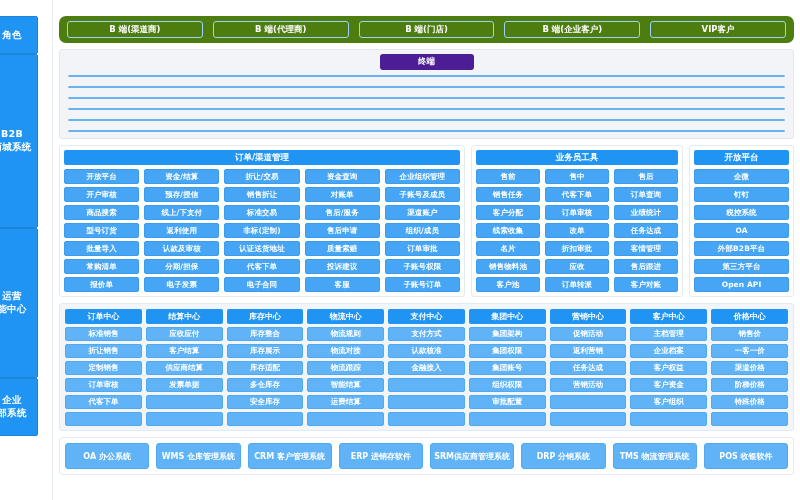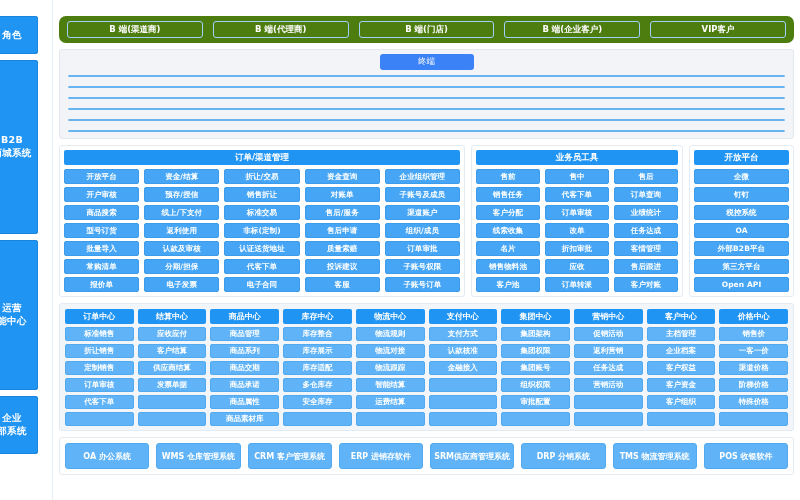--- a/index.html
+++ b/index.html
@@ -9,21 +9,21 @@
     font-family: "DejaVu Sans", "Liberation Sans", sans-serif;
     overflow: hidden;
   }
   .page { position: relative; width: 800px; height: 500px; display: flex; }
 
   
   .rail {
     width: 52px; flex: 0 0 52px;
     padding: 16px 0 8px 0;
     display: flex; flex-direction: column;
-    gap: 6px;
+    gap: 0;
   }
   .rail-cell {
     background: #2094f3;
     color: #ffffff;
     border: 1px solid #1b85dd;
     border-radius: 2px;
     margin-left: -14px;
     width: 52px;
     display: flex; align-items: center; justify-content: center;
     text-align: center;
@@ -63,22 +63,22 @@
 
   
   .band-light {
     background: #f2f4f7;
     border: 1px solid #e3e8ee;
     border-radius: 3px;
     padding: 4px 8px 6px 8px;
   }
   .terminal-head { display: flex; justify-content: center; margin-bottom: 5px; }
   .terminal-title {
-    background: #3b82f6; color: #fff;
-    font-size: 8.5px; font-weight: normal;
+    background: #4c1d95; color: #fff;
+    font-size: 8.5px; font-weight: bold;
     border-radius: 3px;
     width: 94px; height: 16px;
     display: flex; align-items: center; justify-content: center;
   }
   .device-row { display: flex; gap: 9px; flex-direction: column; }
   .device {
     flex: 1 1 0; min-width: 0;
     background: #7ec1f5;
     border: 1px solid #68b4f0;
     border-radius: 3px;
@@ -329,29 +329,20 @@
         <div class="ops-col">
           <div class="ops-head">结算中心</div>
           <div class="ops-tile">应收应付</div>
           <div class="ops-tile">客户结算</div>
           <div class="ops-tile">供应商结算</div>
           <div class="ops-tile">发票单据</div>
           <div class="ops-tile empty"></div>
           <div class="ops-tile empty"></div>
         </div>
         <div class="ops-col">
-          <div class="ops-head">商品中心</div>
-          <div class="ops-tile">商品管理</div>
-          <div class="ops-tile">商品系列</div>
-          <div class="ops-tile">商品交期</div>
-          <div class="ops-tile">商品承诺</div>
-          <div class="ops-tile">商品属性</div>
-          <div class="ops-tile">商品素材库</div>
-        </div>
-        <div class="ops-col">
           <div class="ops-head">库存中心</div>
           <div class="ops-tile">库存整合</div>
           <div class="ops-tile">库存展示</div>
           <div class="ops-tile">库存适配</div>
           <div class="ops-tile">多仓库存</div>
           <div class="ops-tile">安全库存</div>
           <div class="ops-tile empty"></div>
         </div>
         <div class="ops-col">
           <div class="ops-head">物流中心</div>

